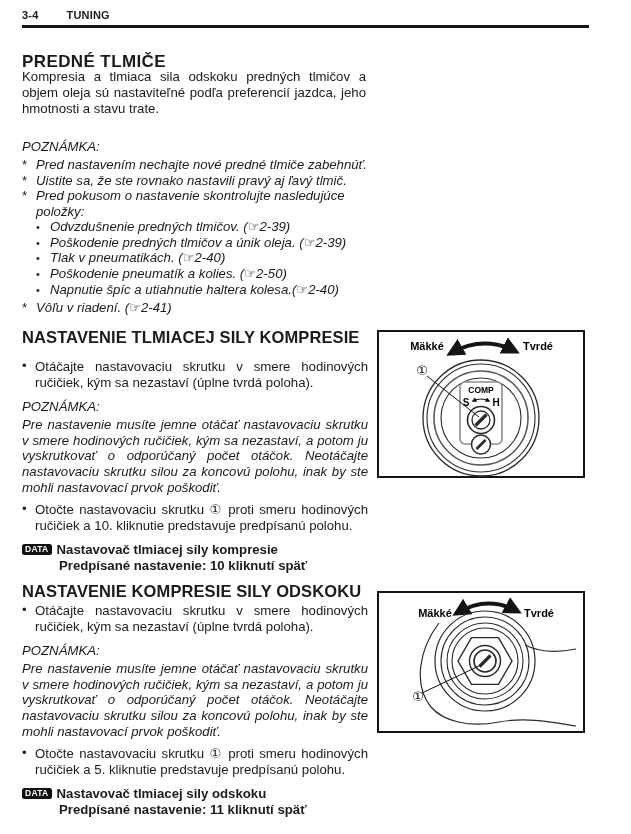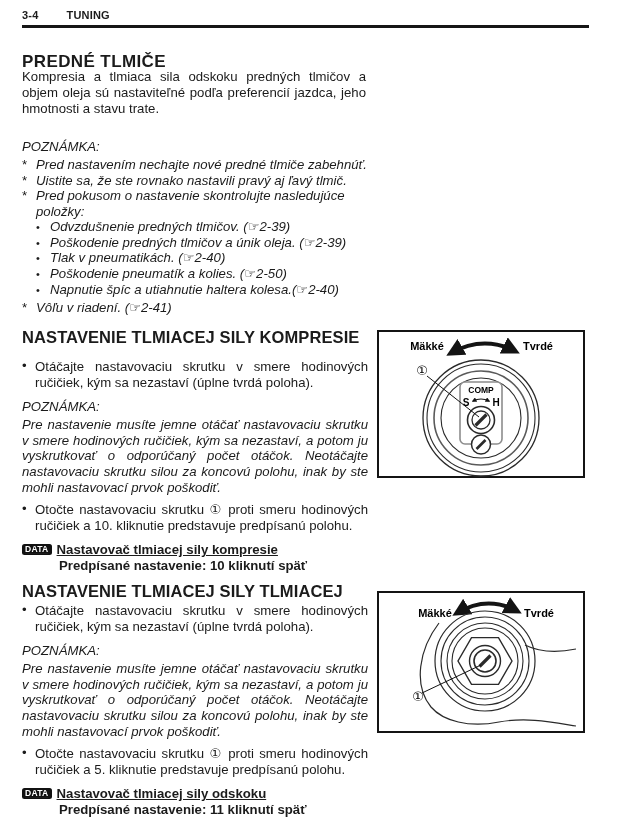--- a/index.html
+++ b/index.html
@@ -52,21 +52,21 @@
   .h2{font-size:16.5px;font-weight:bold;margin:0;letter-spacing:.1px;}
   .sec1 .h2{margin-bottom:13px;}
   .sec2 .h2{margin-bottom:3px;}
   .step{position:relative;padding-left:13px;margin:0;text-align:justify;}
   .step .bmark{position:absolute;left:0;top:-1px;}
   .step2{margin-top:6px;}
   .sec-note-lbl{margin-top:8px;margin-bottom:2px;}
   .sec-note{margin:0;font-style:italic;text-align:justify;}
   
   .data-block{margin-top:8px;font-weight:bold;font-size:13.2px;line-height:16.5px;}
-  .data-row1{display:flex;align-items:flex-start;gap:5px;text-decoration:underline;}
+  .data-row1{display:flex;align-items:flex-start;gap:5px;}
   .data-badge{
     flex:0 0 auto;
     background:#111;color:#fff;
     font-size:8.5px;font-weight:bold;letter-spacing:.3px;
     padding:1px 3px 1.5px;border-radius:2.5px;
     margin-top:2px;line-height:1;
   }
   .data-line2{margin-left:37px;}
   
   .fig{position:absolute;background:#fff;}
@@ -154,21 +154,21 @@
 
       <circle cx="104" cy="114.5" r="9.5" fill="#fff" stroke="#2a2a2a" stroke-width="1.5"></circle>
       <line x1="99.5" y1="119" x2="108.5" y2="110" stroke="#2a2a2a" stroke-width="2.6"></line>
 
       <line x1="50" y1="46" x2="102" y2="87" stroke="#141414" stroke-width="1"></line>
       <text class="callout" x="45" y="45" text-anchor="middle">①</text>
     </svg>
   </div>
 
   <div class="section sec2 body-txt">
-    <h2 class="h2">NASTAVENIE TLMIACEJ SILY TLMIACEJ</h2>
+    <h2 class="h2">NASTAVENIE KOMPRESIE SILY ODSKOKU</h2>
     <p class="step"><span class="bmark">•</span><span>Otáčajte nastavovaciu skrutku v smere hodinových ručičiek, kým sa nezastaví (úplne tvrdá poloha).</span></p>
     <div class="note-lbl sec-note-lbl">POZNÁMKA:</div>
     <p class="sec-note">Pre nastavenie musíte jemne otáčať nastavovaciu skrutku v smere hodinových ručičiek, kým sa nezastaví, a potom ju vyskrutkovať o odporúčaný počet otáčok. Neotáčajte nastavovaciu skrutku silou za koncovú polohu, inak by ste mohli nastavovací prvok poškodiť.</p>
     <p class="step step2"><span class="bmark">•</span><span>Otočte nastavovaciu skrutku ① proti smeru hodinových ručičiek a 5. kliknutie predstavuje predpísanú polohu.</span></p>
     <div class="data-block">
       <div class="data-row1">
         <span class="data-badge">DATA</span>
         <span>Nastavovač tlmiacej sily odskoku</span>
       </div>
       <div class="data-line2">Predpísané nastavenie: 11 kliknutí späť</div>

